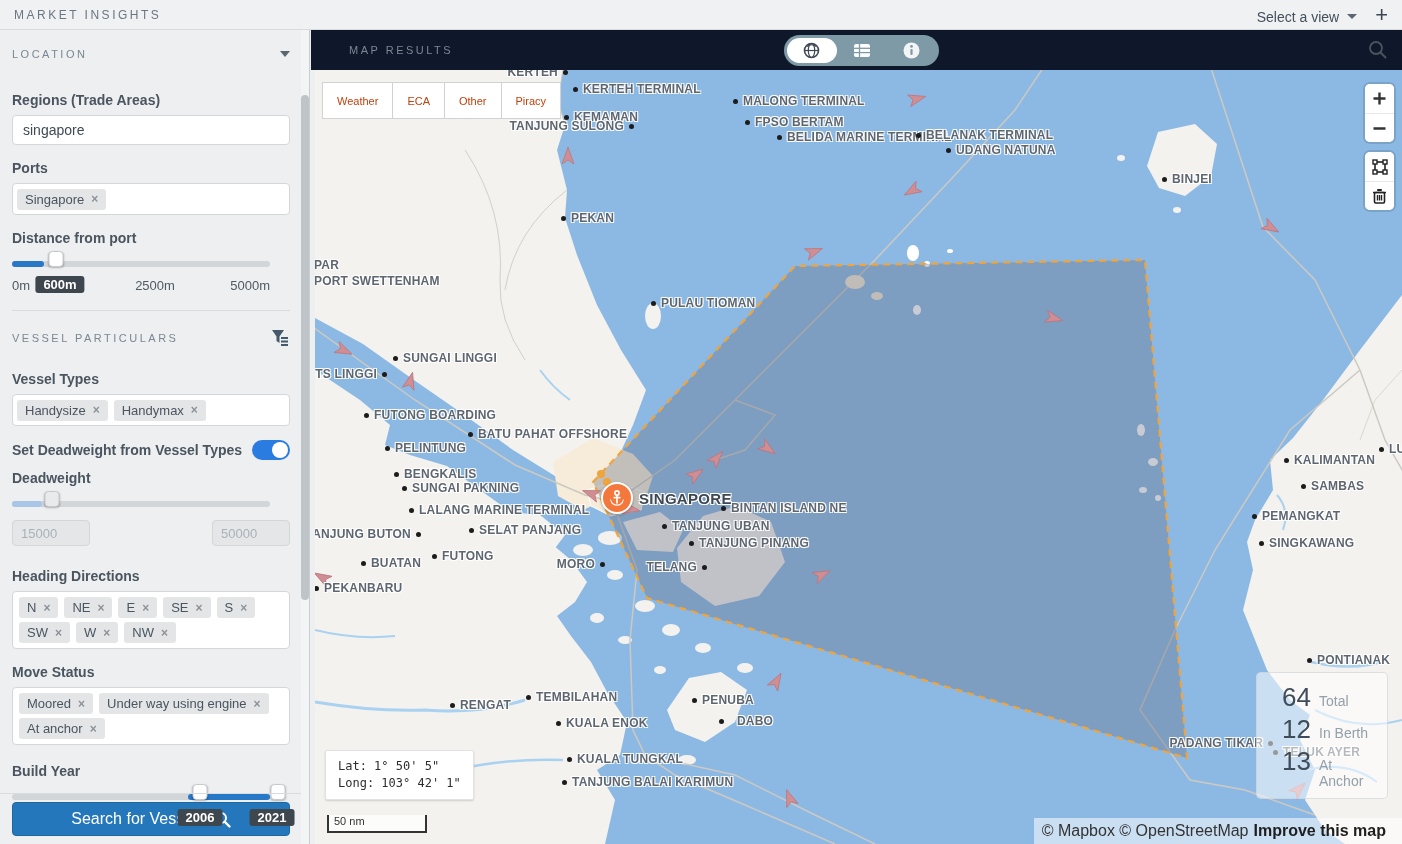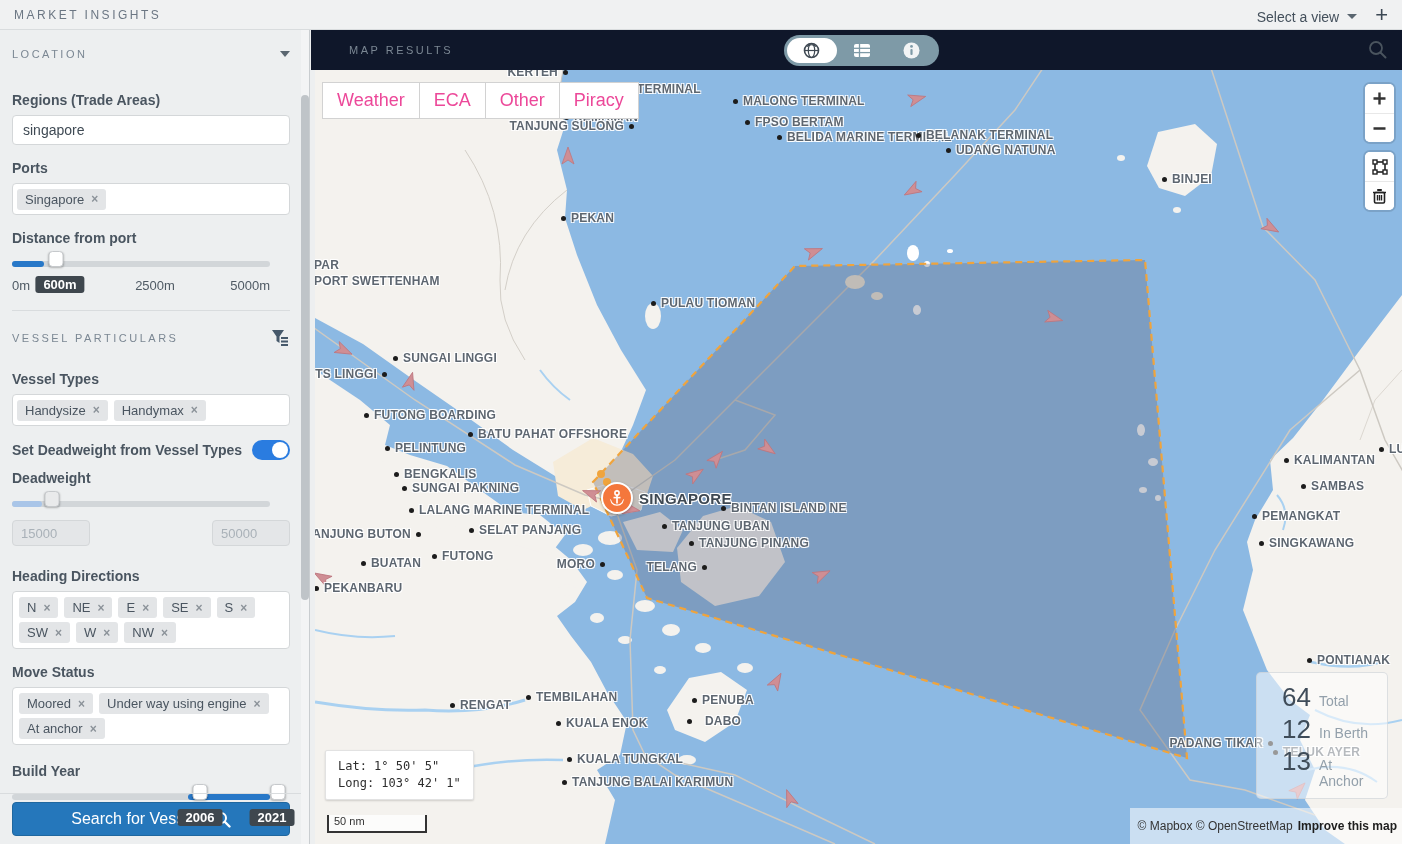--- a/index.html
+++ b/index.html
@@ -55,36 +55,36 @@
   
   .map { position:absolute; left:315px; top:70px; width:1087px; height:774px; overflow:hidden; background:#8cb9e3; }
   .map svg.base { position:absolute; left:0; top:0; }
   .mlabels { position:absolute; left:0; top:0; width:1087px; height:774px; z-index:5; pointer-events:none; }
   .mlabel { position:absolute; display:flex; align-items:center; gap:5px; transform:translateY(-50%); white-space:nowrap; }
   .mlabel.left { flex-direction:row-reverse; }
   .mdot { width:5px; height:5px; border-radius:50%; background:#1c1c1c; flex:none; }
   .mtext { font-size:12px; font-weight:700; color:#5d6670; letter-spacing:.2px;
            text-shadow:-1px -1px 0 rgba(255,255,255,.9), 1px -1px 0 rgba(255,255,255,.9), -1px 1px 0 rgba(255,255,255,.9), 1px 1px 0 rgba(255,255,255,.9); }
   .layerbtns { position:absolute; left:8px; top:12px; display:flex; z-index:8; }
-  .layerbtn { background:#fff; border:1px solid #d2d2d2; margin-left:-1px; height:37px; padding:0 14px; font-size:18px; color:#ec4899; display:flex; align-items:center; cursor:pointer; font-family:"Liberation Sans",sans-serif; }
+  .layerbtn { background:#fff; border:1px solid #d2d2d2; margin-left:-1px; height:37px; padding:0 14px; font-size:11px; color:#c2410c; display:flex; align-items:center; cursor:pointer; font-family:"Liberation Sans",sans-serif; }
   .mapctl { position:absolute; right:8px; width:29px; background:#fff; border-radius:5px; box-shadow:0 0 0 2px rgba(0,0,0,.12); z-index:9; overflow:hidden; }
   .mapctl .cbtn { width:29px; height:29px; display:flex; align-items:center; justify-content:center; cursor:pointer; background:#fff; border:none; }
   .mapctl .cbtn + .cbtn { border-top:1px solid #e8e8e8; }
   .zoomctl { top:14px; }
   .drawctl { top:82px; }
   .marker { position:absolute; left:302px; top:428px; width:32px; height:32px; margin:-16px 0 0 -16px; border-radius:50%; background:#f4773c; border:2.5px solid #fff; box-shadow:0 1px 3px rgba(0,0,0,.3); display:flex; align-items:center; justify-content:center; z-index:6; cursor:pointer; }
   .markerlbl { position:absolute; left:324px; top:428px; transform:translateY(-50%); font-size:15px; font-weight:700; color:#3e4852; letter-spacing:.3px; z-index:6;
            text-shadow:-1px -1px 0 #fff,1px -1px 0 #fff,-1px 1px 0 #fff,1px 1px 0 #fff; }
   .statbox { position:absolute; right:14px; bottom:45px; width:132px; background:rgba(255,255,255,.55); border:1px solid rgba(200,205,210,.6); border-radius:5px; padding:8px 12px; z-index:10; }
   .statrow { display:grid; grid-template-columns:42px 1fr; gap:8px; align-items:baseline; margin:1px 0; }
   .statval { font-size:26px; color:#3f4c59; text-align:right; font-weight:400; }
   .statlbl { font-size:14px; color:#93a0ab; }
   .coordbox { position:absolute; left:10px; bottom:44px; background:#fff; border:1px solid #e2e2e2; box-shadow:0 1px 2px rgba(0,0,0,.15); border-radius:2px; padding:7px 12px; z-index:10; font-family:"DejaVu Sans Mono", monospace; font-size:12px; color:#2e2e2e; line-height:17px; }
   .scalebar { position:absolute; left:12px; bottom:11px; width:100px; height:18px; background:rgba(255,255,255,.75); border:2px solid #333; border-top:none; font-size:11px; color:#333; padding:0 5px; z-index:10; }
-  .attrib { position:absolute; right:0; bottom:0; height:36px; background:rgba(255,255,255,.55); display:flex; align-items:center; gap:5px; padding:0 5px 0 8px; z-index:11; font-size:12px; color:#333; }
+  .attrib { position:absolute; right:0; bottom:0; height:26px; background:rgba(255,255,255,.55); display:flex; align-items:center; gap:5px; padding:0 16px 0 8px; z-index:11; font-size:16px; color:#333; }
   .attrib .link { font-weight:700; color:#1e1e1e; cursor:pointer; }
 </style>
 </head>
 <body>
 
 <div class="topbar">
   <div class="brand">MARKET INSIGHTS</div>
   <div class="right">
     <div class="selview">
       <span>Select a view</span>
@@ -528,21 +528,21 @@
         <span class="mtext">TEMBILAHAN</span>
       </div>
       <div class="mlabel" style="left: 241px; top: 653px;">
         <span class="mdot"></span>
         <span class="mtext">KUALA ENOK</span>
       </div>
       <div class="mlabel" style="left: 377px; top: 630px;">
         <span class="mdot"></span>
         <span class="mtext">PENUBA</span>
       </div>
-      <div class="mlabel" style="left: 372px; top: 651px; gap: 13px;">
+      <div class="mlabel" style="left: 404px; top: 651px; gap: 13px;">
         <span class="mdot"></span>
         <span class="mtext">DABO</span>
       </div>
       <div class="mlabel" style="left: 252px; top: 689px;">
         <span class="mdot"></span>
         <span class="mtext">KUALA TUNGKAL</span>
       </div>
       <div class="mlabel" style="left: 247px; top: 712px;">
         <span class="mdot"></span>
         <span class="mtext">TANJUNG BALAI KARIMUN</span>

